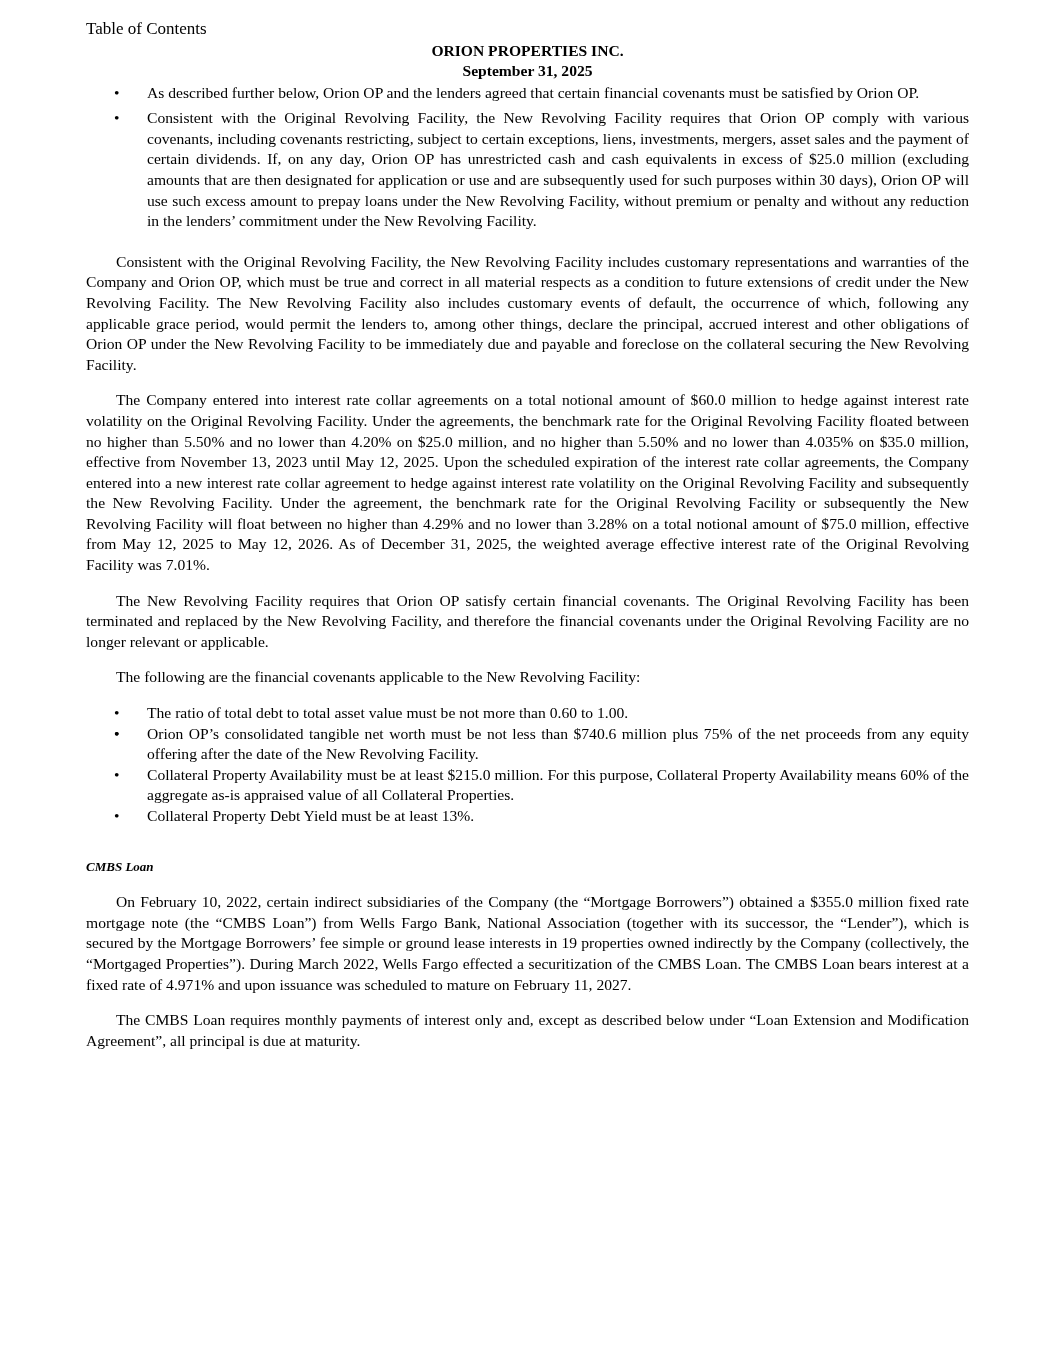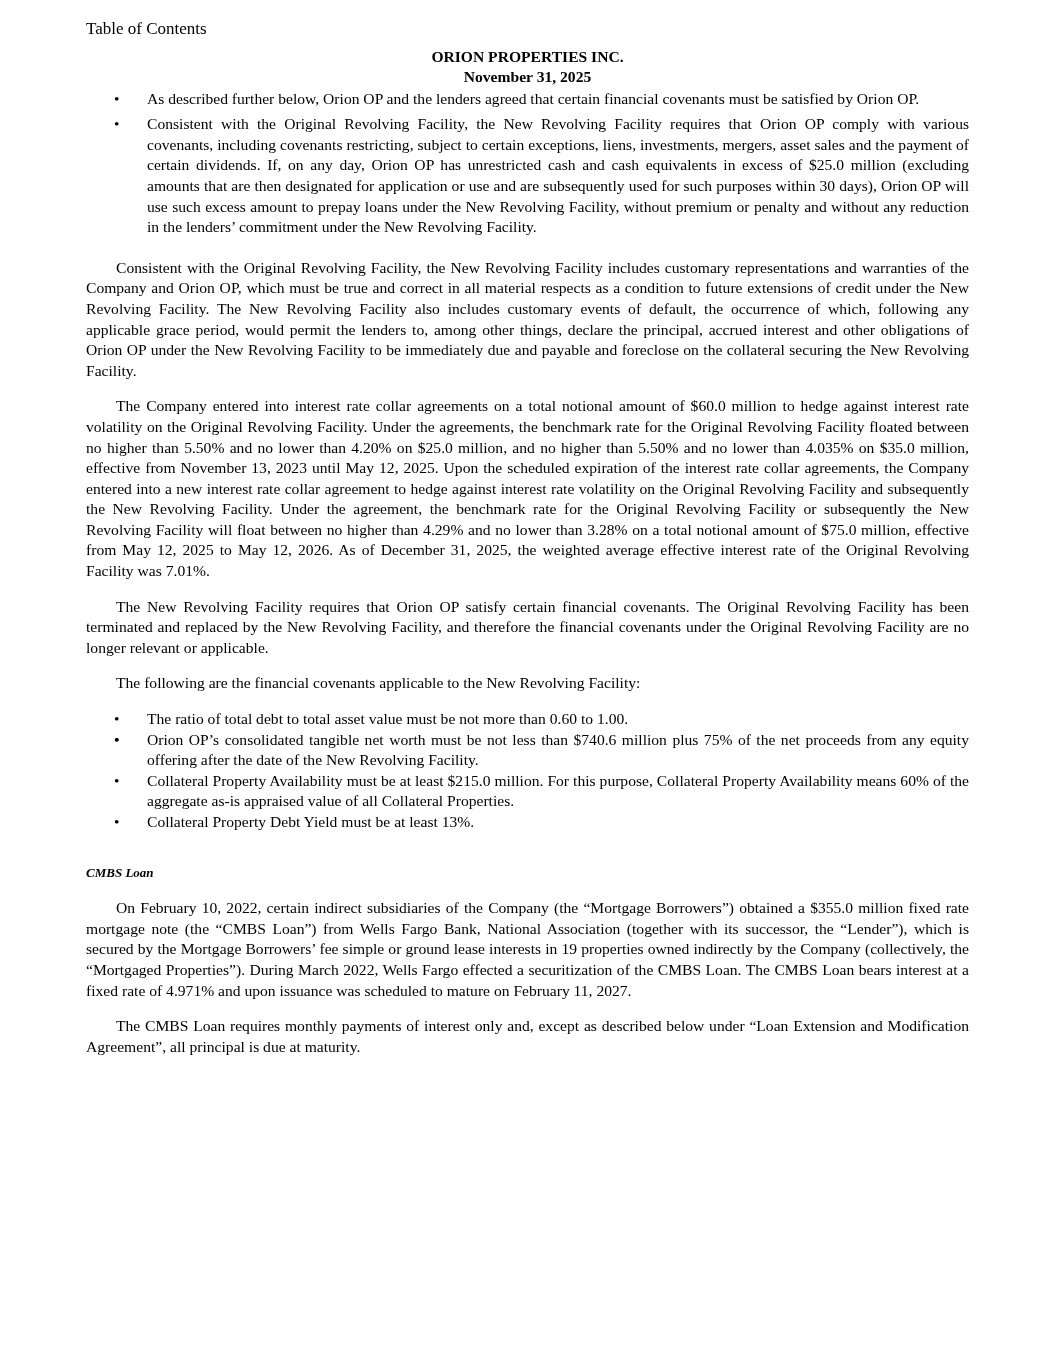--- a/index.html
+++ b/index.html
@@ -29,21 +29,21 @@
       line-height: 20px;
       color: #000;
       text-decoration: none;
       cursor: pointer;
     }
     .header {
       text-align: center;
       font-weight: bold;
       font-size: 15.6px;
       line-height: 20px;
-      margin-top: 7px;
+      margin-top: 1px;
     }
     .header div { margin: 0; }
     ul.bullets {
       list-style: none;
       margin: 0;
       padding: 0;
     }
     ul.bullets li {
       position: relative;
       padding-left: 61px;
@@ -83,21 +83,21 @@
   </style>
 </head>
 <body>
 
 <div class="page">
 
   <a class="toc-link">Table of Contents</a>
 
   <div class="header">
     <div>ORION PROPERTIES INC.</div>
-    <div>November 31, 2025</div>
+    <div>September 31, 2025</div>
   </div>
 
   <ul class="bullets spaced top-bullets">
     <li>
       <span class="bullet">•</span>
       <span>As described further below, Orion OP and the lenders agreed that certain financial covenants must be satisfied by Orion OP.</span>
     </li>
     <li>
       <span class="bullet">•</span>
       <span>Consistent with the Original Revolving Facility, the New Revolving Facility requires that Orion OP comply with various covenants, including covenants restricting, subject to certain exceptions, liens, investments, mergers, asset sales and the payment of certain dividends. If, on any day, Orion OP has unrestricted cash and cash equivalents in excess of $25.0 million (excluding amounts that are then designated for application or use and are subsequently used for such purposes within 30 days), Orion OP will use such excess amount to prepay loans under the New Revolving Facility, without premium or penalty and without any reduction in the lenders’ commitment under the New Revolving Facility.</span>

